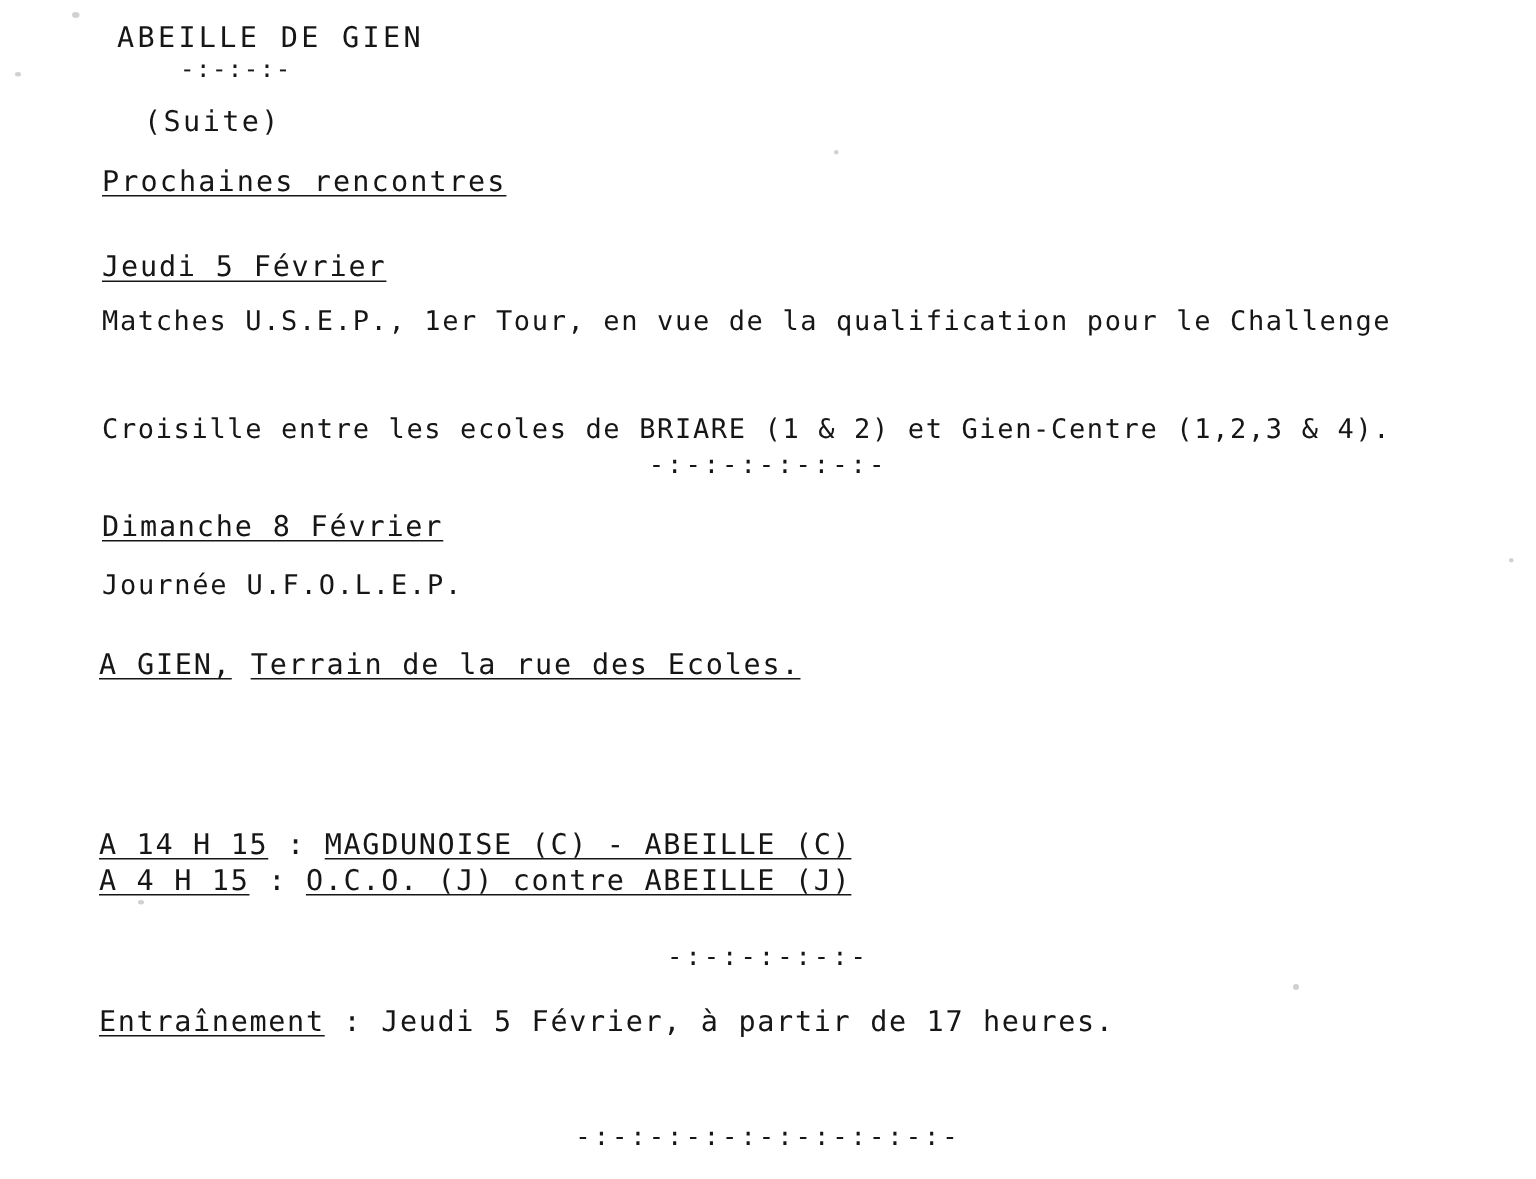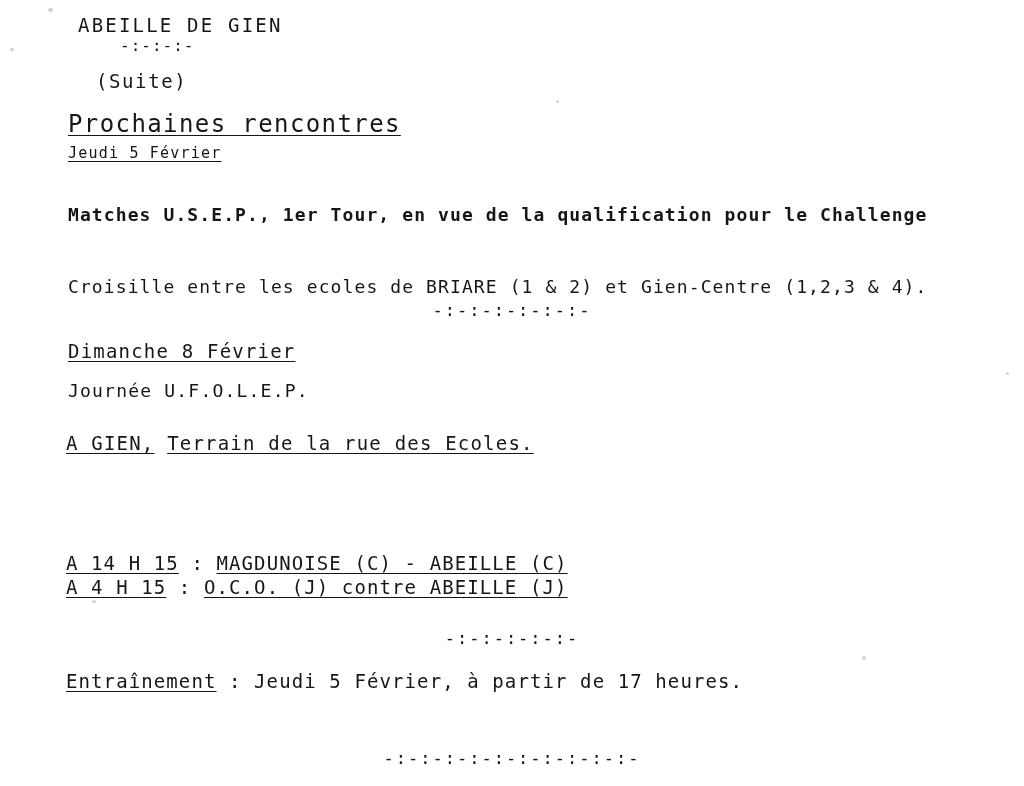--- a/index.html
+++ b/index.html
@@ -47,23 +47,23 @@
     text-decoration-thickness: 1px;
   }
   .center {
     width: 1024px;
     text-align: center;
     left: 0;
   }
   .title      { left: 78px;  top: 14px;  font-size: 19px; letter-spacing: 2.2px; }
   .dashes1    { left: 120px; top: 36px;  font-size: 16px; letter-spacing: 1px; }
   .suite      { left: 96px;  top: 70px;  font-size: 19px; letter-spacing: 1.6px; }
-  .heading1   { left: 68px;  top: 110px; font-size: 24px; letter-spacing: 1.4px; }
-  .date1      { left: 68px;  top: 144px; font-size: 15px; letter-spacing: 1.2px; }
-  .body1      { left: 68px;  top: 204px; font-size: 18px; letter-spacing: 1.1px; font-weight: bold; }
+  .heading1   { left: 68px;  top: 110px; font-size: 19px; letter-spacing: 1.4px; }
+  .date1      { left: 68px;  top: 167px; font-size: 19px; letter-spacing: 1.2px; }
+  .body1      { left: 68px;  top: 204px; font-size: 18px; letter-spacing: 1.1px; }
   .body2      { left: 68px;  top: 240px; font-size: 18px; letter-spacing: 1.1px; margin-top: 36px; }
   .sep1       { top: 300px;  font-size: 17px; letter-spacing: 2px; }
   .date2      { left: 68px;  top: 340px; font-size: 19px; letter-spacing: 1.2px; }
   .body3      { left: 68px;  top: 380px; font-size: 18px; letter-spacing: 1.2px; }
   .place      { left: 66px;  top: 432px; font-size: 19px; letter-spacing: 1.2px; }
   .match1     { left: 66px;  top: 488px; font-size: 19px; letter-spacing: 1.1px; }
   .match2     { left: 66px;  top: 552px; font-size: 19px; letter-spacing: 1.1px; }
   .match3     { left: 66px;  top: 576px; font-size: 19px; letter-spacing: 1.1px; }
   .sep2       { top: 628px;  font-size: 17px; letter-spacing: 2px; }
   .training   { left: 66px;  top: 670px; font-size: 19px; letter-spacing: 1.1px; }

